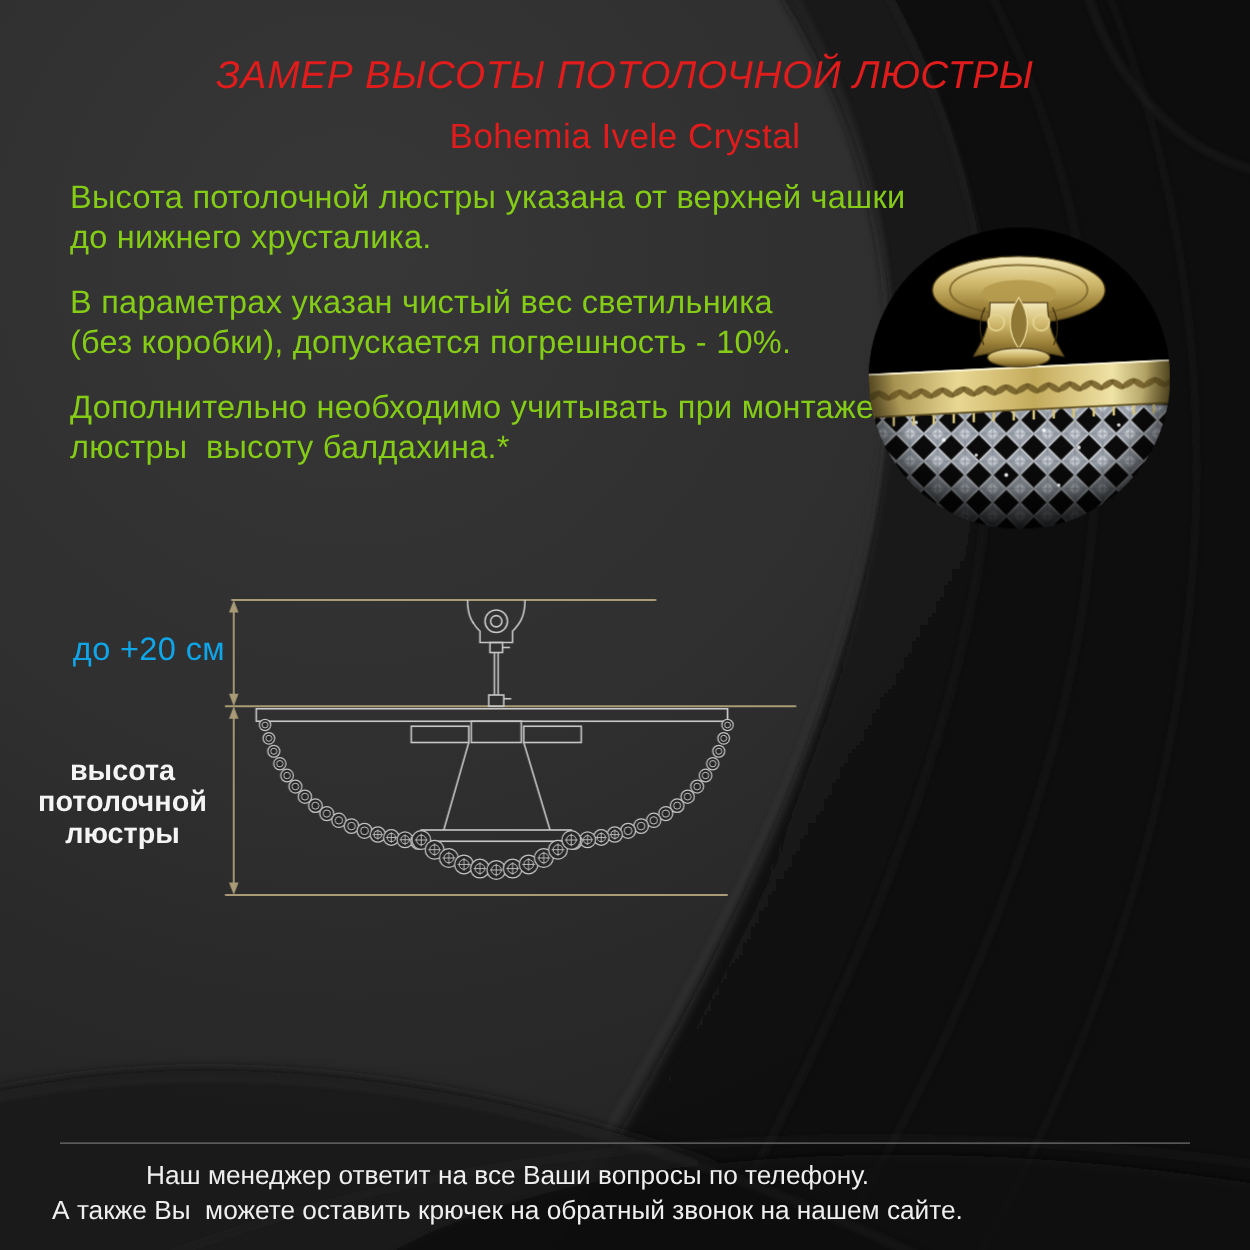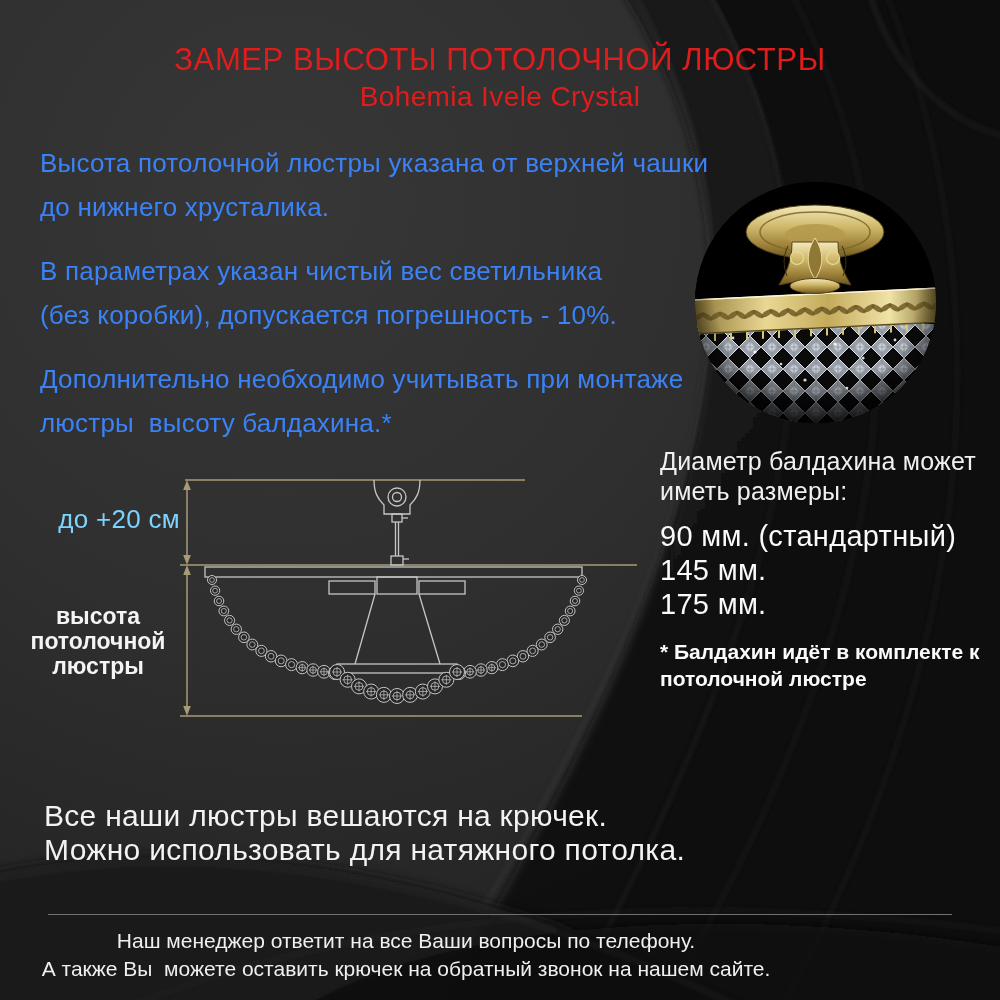--- a/index.html
+++ b/index.html
@@ -6,39 +6,39 @@
   body{
     width:1000px;height:1000px;overflow:hidden;position:relative;
     background:#2e2e2e;color:#efefef;
     font-family:"Liberation Sans",sans-serif;
   }
   .page{position:absolute;inset:0;width:1000px;height:1000px;overflow:hidden;}
   #bg-art{position:absolute;inset:0;z-index:0;}
   .layer{position:absolute;z-index:2;}
 
   .title-wrap{top:42px;left:0;width:1000px;text-align:center;color:#e01c1c;}
-  .title-main{font-size:31px;letter-spacing:.6px;font-weight:400;line-height:36px;}
-  .title-sub{font-size:28px;letter-spacing:.4px;font-weight:400;line-height:32px;margin-top:3px;}
+  .title-main{font-size:31px;letter-spacing:.6px;font-weight:400;line-height:36px;font-style:italic;}
+  .title-sub{font-size:28px;letter-spacing:.4px;font-weight:400;line-height:32px;margin-top:15px;}
 
   .paras{left:40px;top:141px;width:700px;}
   .paras p{
-    margin:0 0 20px 0;font-size:26px;line-height:44px;letter-spacing:.2px;
-    white-space:pre-wrap;color:#3b82f6;
+    margin:0 0 20px 16px;font-size:26px;line-height:32px;letter-spacing:.2px;
+    white-space:pre-wrap;color:#84cc16;
   }
 
   .photo{
     left:695px;top:182px;width:241px;height:241px;border-radius:50%;
     overflow:hidden;background:#000;
   }
 
   .diagram-svg{left:175px;top:468px;width:470px;height:262px;}
 
   .dim-label-top{
     left:28px;top:504px;width:152px;text-align:right;
-    font-size:26px;letter-spacing:.3px;color:#7dd3fc;
+    font-size:26px;letter-spacing:.3px;color:#0ea5e9;
   }
   .dim-label-side{
     left:18px;top:604px;width:160px;text-align:center;
     font-size:23px;line-height:25px;font-weight:bold;color:#f4f4f4;white-space:pre-wrap;
   }
 
   .right-col{left:660px;top:446px;width:330px;}
   .rc-heading{font-size:25px;line-height:30px;letter-spacing:.2px;white-space:pre-wrap;color:#f0f0f0;}
   .rc-sizes{margin-top:13px;font-size:29px;line-height:34px;color:#fafafa;}
   .rc-sizes div{letter-spacing:.3px;}
@@ -377,34 +377,21 @@
           <path d="M276.9,204 H287.1 M282,198.9 V209.1" stroke="#c6c6c6" stroke-width="0.7" fill="none"></path>
         </g>
     </svg>
   </div>
 
   <div class="layer dim-label-top">до +20 см</div>
   <div class="layer dim-label-side">высота
 потолочной
 люстры</div>
 
-  <div class="layer right-col">
-    <div class="rc-heading">Диаметр балдахина может
-иметь размеры:</div>
-    <div class="rc-sizes">
-      <div>90 мм. (стандартный)</div>
-      <div>145 мм.</div>
-      <div>175 мм.</div>
-    </div>
-    <div class="rc-note">* Балдахин идёт в комплекте к
-потолочной люстре</div>
-  </div>
-
-  <div class="layer hook-text">Все наши люстры вешаются на крючек.
-Можно использовать для натяжного потолка.</div>
+
 
   <div class="layer divider"></div>
   <div class="layer footer">
     <div>Наш менеджер ответит на все Ваши вопросы по телефону.</div>
     <div>А также Вы  можете оставить крючек на обратный звонок на нашем сайте.</div>
   </div>
 
 </div>
 
 </body></html>

